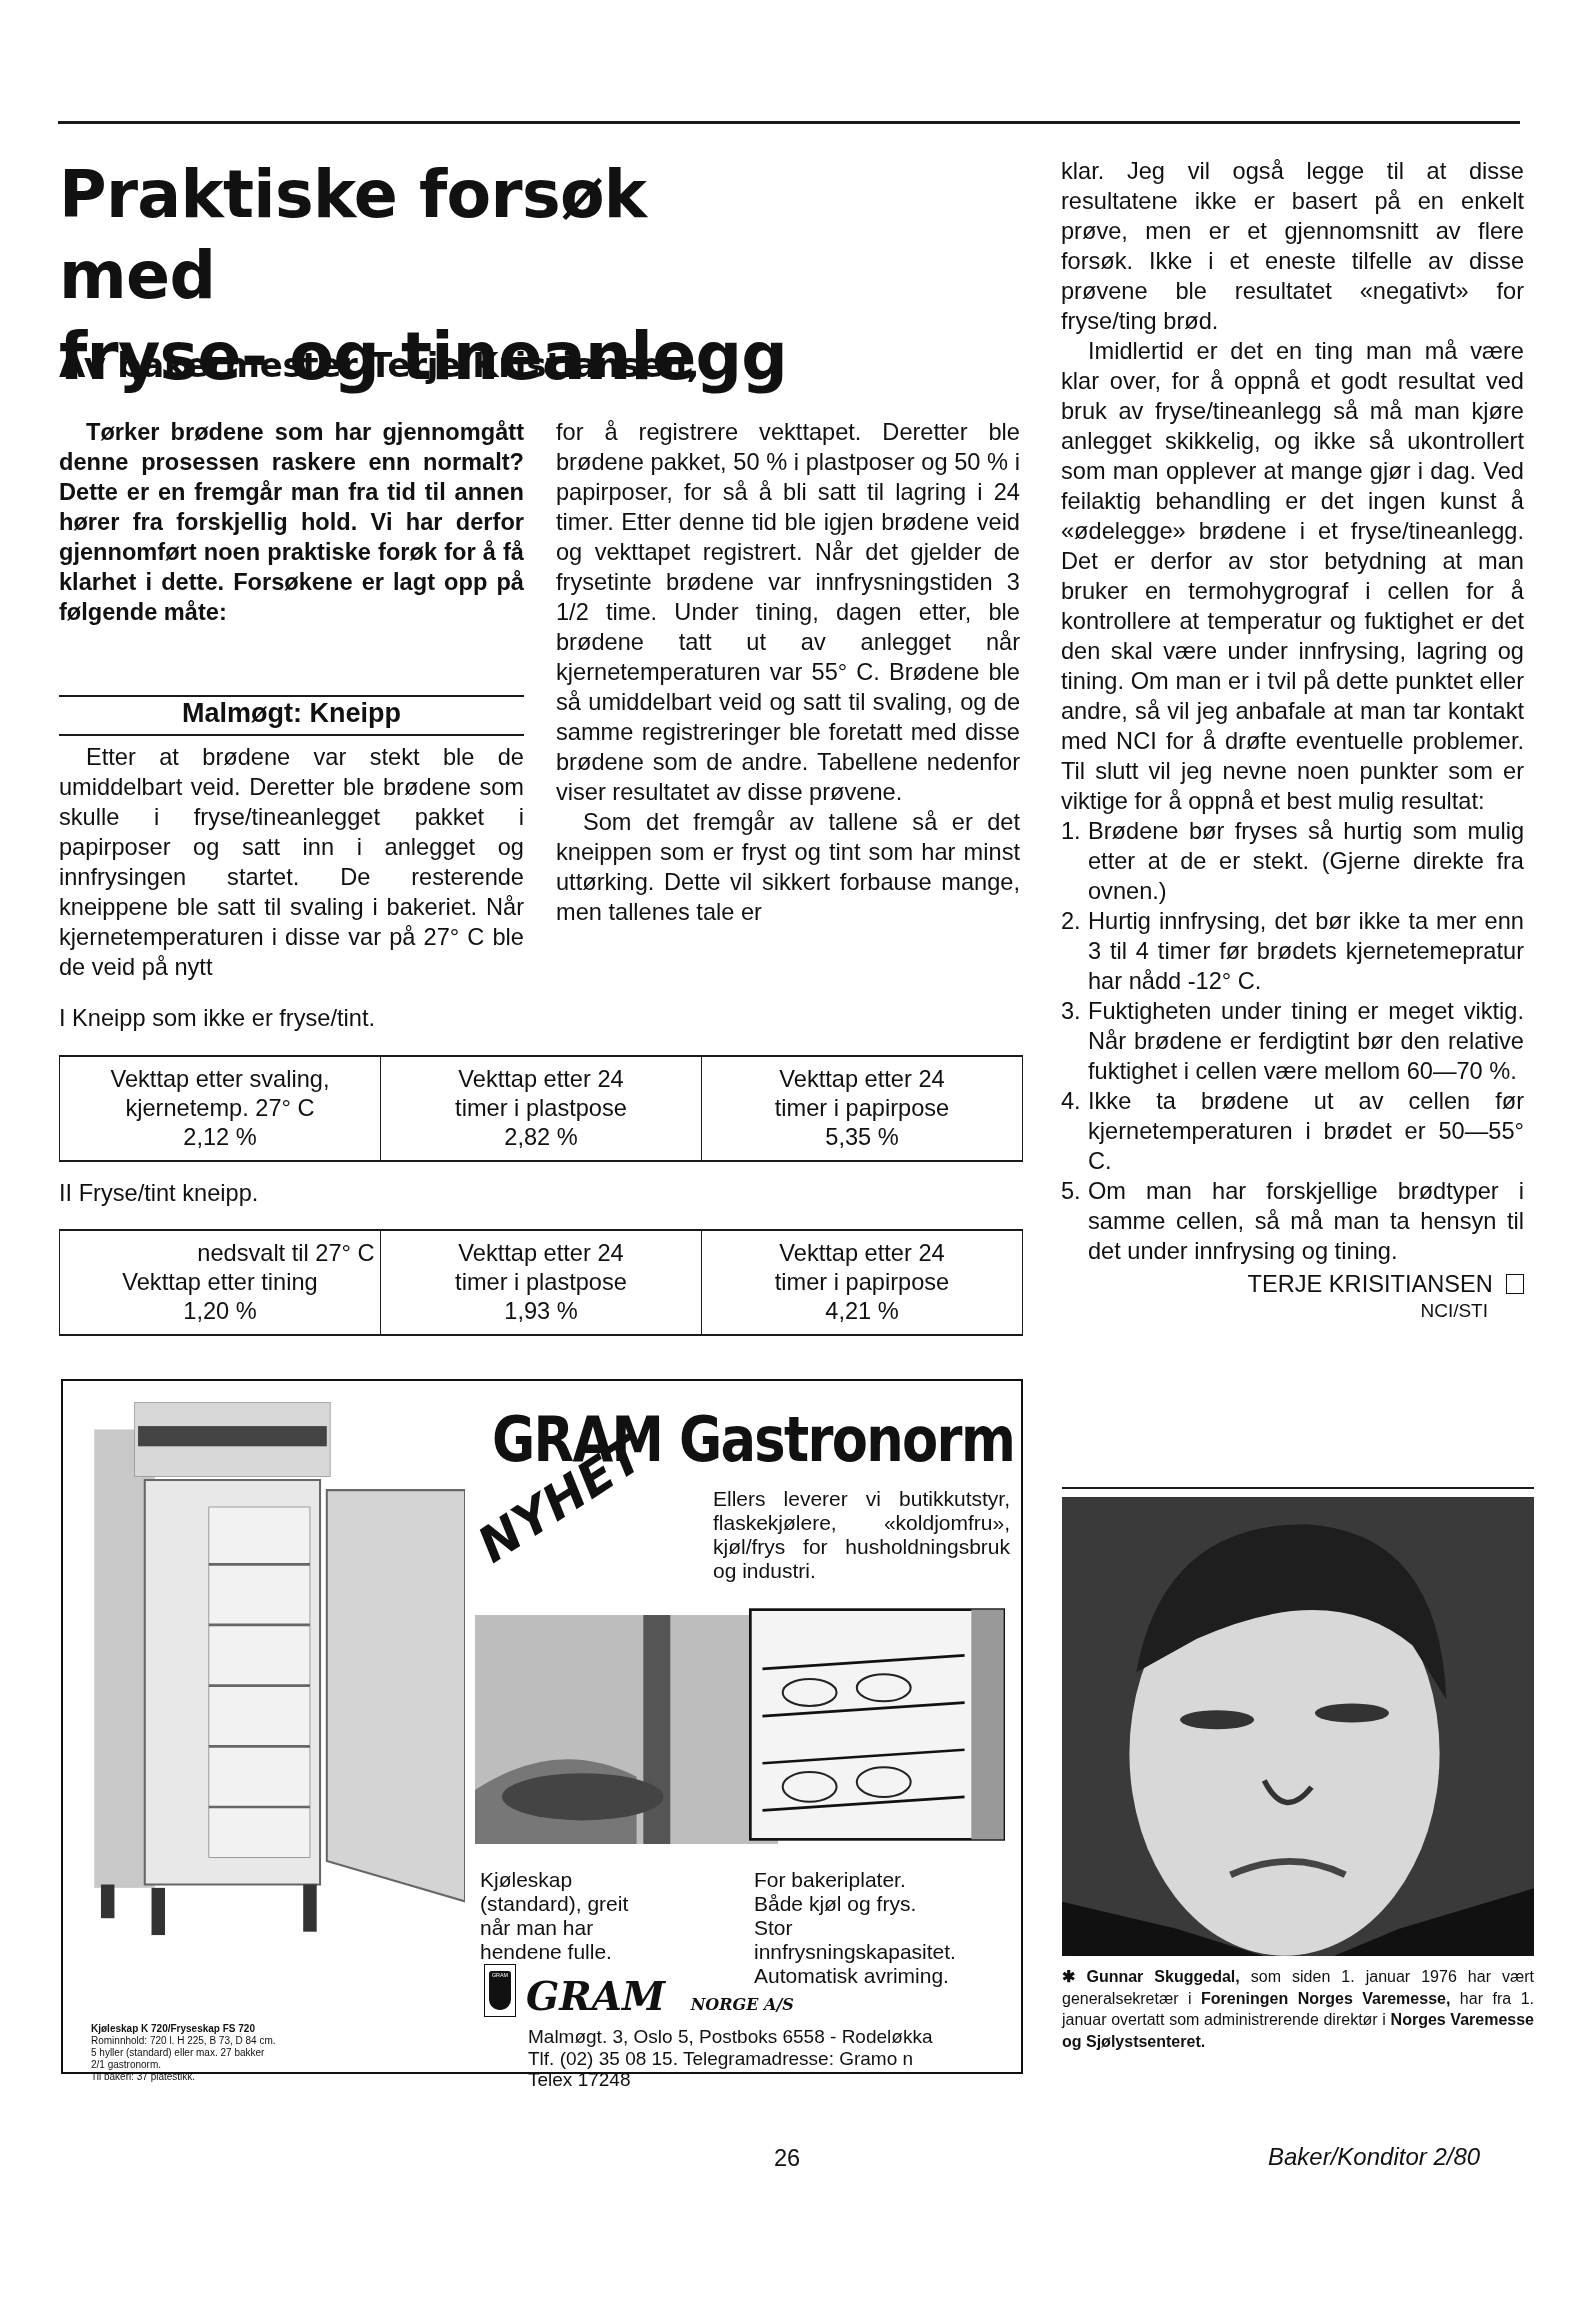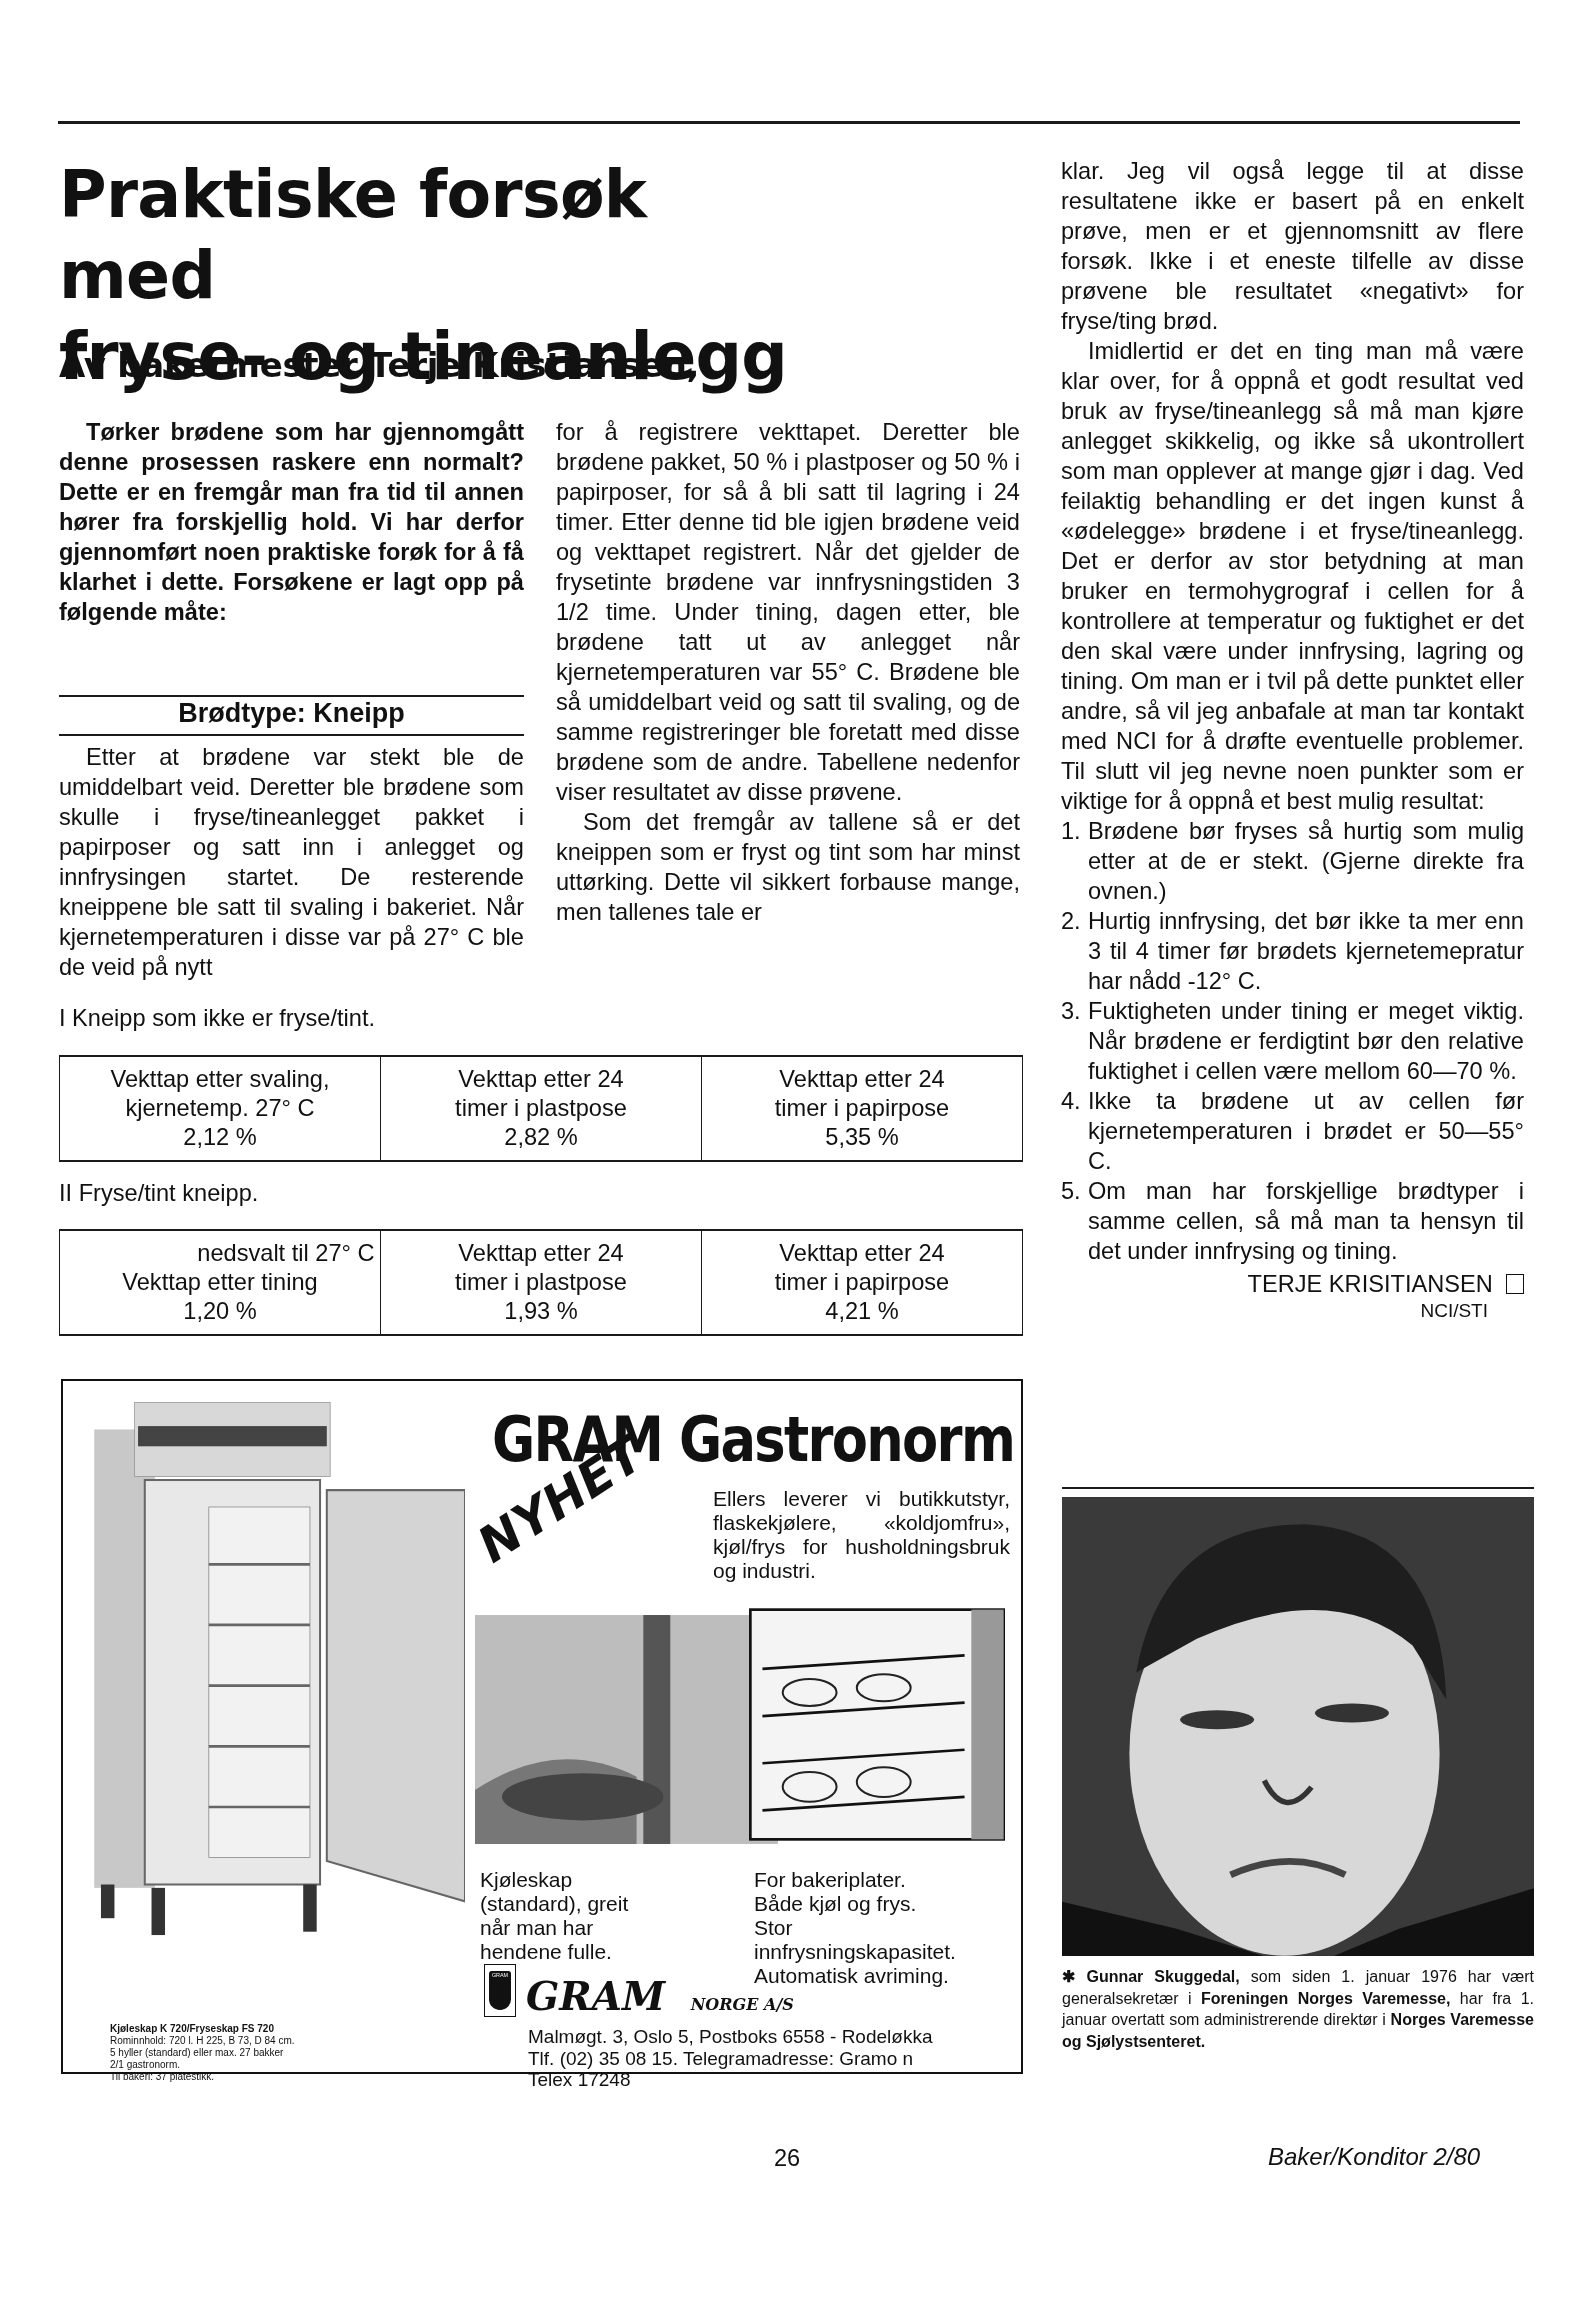--- a/index.html
+++ b/index.html
@@ -14,42 +14,42 @@
   .lead { font-weight: bold; }
   .subhead { position: absolute; left: 59px; width: 465px; top: 698px; text-align: center; font-weight: bold; font-size: 27px; }
   .label { position: absolute; font-size: 23.6px; }
   table.res { position: absolute; left: 59px; width: 964px; border-collapse: collapse; border-top: 2.7px solid #1a1a1a; border-bottom: 2.7px solid #1a1a1a; }
   table.res td { width: 33.3%; border-left: 1.3px solid #1a1a1a; border-right: 1.3px solid #1a1a1a; text-align: center; font-size: 23.6px; line-height: 29px; padding: 8px 5.4px; vertical-align: middle; }
   .ad { position: absolute; left: 61px; top: 1379px; width: 958px; height: 691px; border-left: 2px solid #111; border-right: 2px solid #111; border-top: 2px solid #111; border-bottom: 2.7px solid #111; }
   .ad-headline { position: absolute; left: 492px; top: 1403px; font-family: "DejaVu Sans", sans-serif; font-weight: bold; font-size: 62px; letter-spacing: -2px; transform: scaleX(0.85); transform-origin: left; }
   .nyhet { position: absolute; left: 499px; top: 1517px; font-family: "DejaVu Sans", sans-serif; font-weight: bold; font-style: italic; font-size: 49px; transform: rotate(-33deg); transform-origin: left bottom; }
   .adtext { position: absolute; font-size: 21px; line-height: 24px; }
   .fridge { position: absolute; left: 74px; top: 1389px; width: 391px; height: 600px; }
-  .spec { position: absolute; left: 91px; top: 2023px; font-size: 10px; line-height: 12px; margin-left: 19px; }
+  .spec { position: absolute; left: 91px; top: 2023px; font-size: 10px; line-height: 12px; }
   .photo { position: absolute; left: 1062px; top: 1497px; width: 472px; height: 459px; background: #2a2a2a; overflow: hidden; }
   .caption { position: absolute; left: 1062px; top: 1966px; width: 472px; font-size: 16px; line-height: 21.6px; text-align: justify; }
   .footer-num { position: absolute; left: 774px; top: 2145px; font-size: 23.6px; }
   .footer-mag { position: absolute; left: 1268px; top: 2143px; font-size: 24px; font-style: italic; }
 </style>
 </head>
 <body>
 
 <div class="rule" style="left:58px; top:121px; width:1462px; height:2.7px;"></div>
 
 <div class="abs title">
   <div>Praktiske forsøk med</div>
   <div>fryse- og tineanlegg</div>
 </div>
 <div class="abs byline">Av bakermester Terje Kristiansen,</div>
 
 <div class="col lead" style="left:59px; top:417px; width:465px;">
   <p class="indent">Tørker brødene som har gjennomgått denne prosessen raskere enn normalt? Dette er en fremgår man fra tid til annen hører fra forskjellig hold. Vi har derfor gjennomført noen praktiske forøk for å få klarhet i dette. Forsøkene er lagt opp på følgende måte:</p>
 </div>
 <div class="rule" style="left:59px; top:695px; width:465px; height:2px;"></div>
-<div class="subhead">Brødtype: Kneipp</div>
+<div class="subhead">Malmøgt: Kneipp</div>
 <div class="rule" style="left:59px; top:734px; width:465px; height:2px;"></div>
 <div class="col" style="left:59px; top:742px; width:465px;">
   <p class="indent">Etter at brødene var stekt ble de umiddelbart veid. Deretter ble brødene som skulle i fryse/tineanlegget pakket i papirposer og satt inn i anlegget og innfrysingen startet. De resterende kneippene ble satt til svaling i bakeriet. Når kjernetemperaturen i disse var på 27° C ble de veid på nytt</p>
 </div>
 
 <div class="col" style="left:556px; top:417px; width:464px;">
   <p>for å registrere vekttapet. Deretter ble brødene pakket, 50 % i plastposer og 50 % i papirposer, for så å bli satt til lagring i 24 timer. Etter denne tid ble igjen brødene veid og vekttapet registrert. Når det gjelder de frysetinte brødene var innfrysningstiden 3 1/2 time. Under tining, dagen etter, ble brødene tatt ut av anlegget når kjernetemperaturen var 55° C. Brødene ble så umiddelbart veid og satt til svaling, og de samme registreringer ble foretatt med disse brødene som de andre. Tabellene nedenfor viser resultatet av disse prøvene.</p>
   <p class="indent">Som det fremgår av tallene så er det kneippen som er fryst og tint som har minst uttørking. Dette vil sikkert forbause mange, men tallenes tale er</p>
 </div>
 

